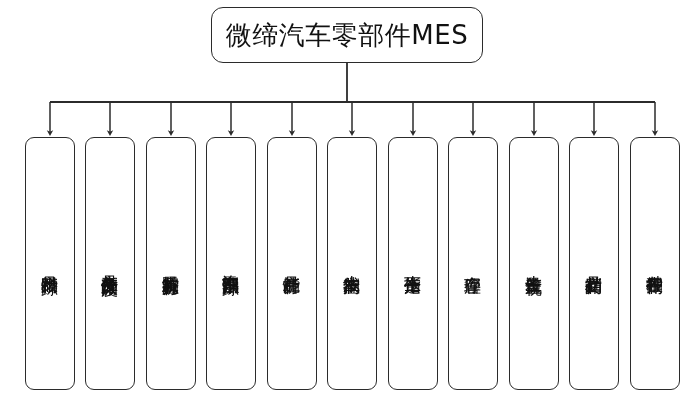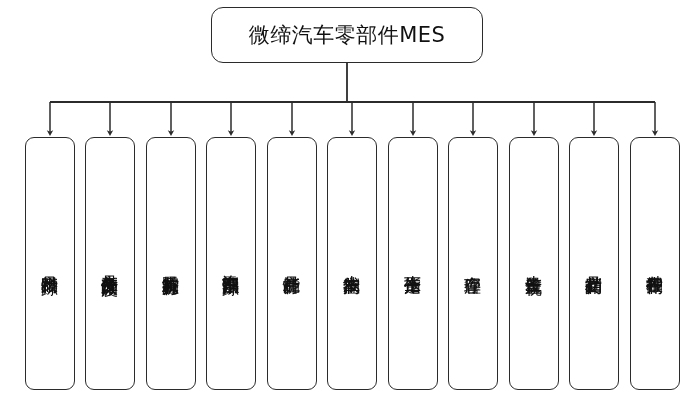--- a/index.html
+++ b/index.html
@@ -35,21 +35,21 @@
     display: flex;
     align-items: center;
     justify-content: center;
     z-index: 2;
   }
   .node-root {
     border-radius: 12px;
     border-width: 1.6px;
   }
   .root-label {
-    font-size: 21px;
+    font-size: 26px;
     color: #111111;
     letter-spacing: 0.5px;
     white-space: nowrap;
     line-height: 1;
   }
   .leaf-label {
     writing-mode: vertical-rl;
     text-orientation: upright;
     font-size: 17px;
     color: #111111;

